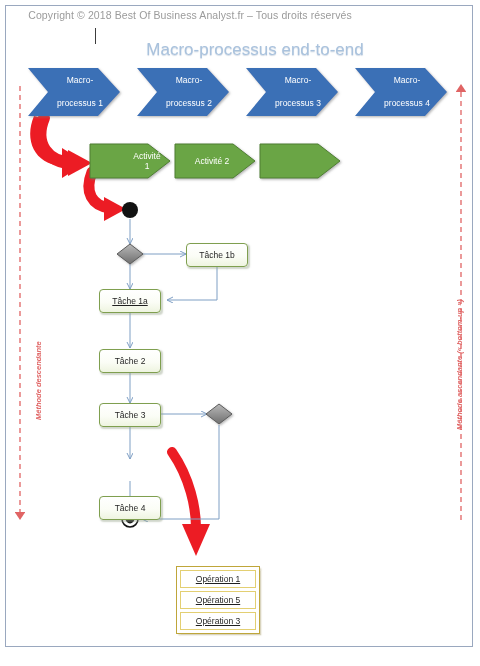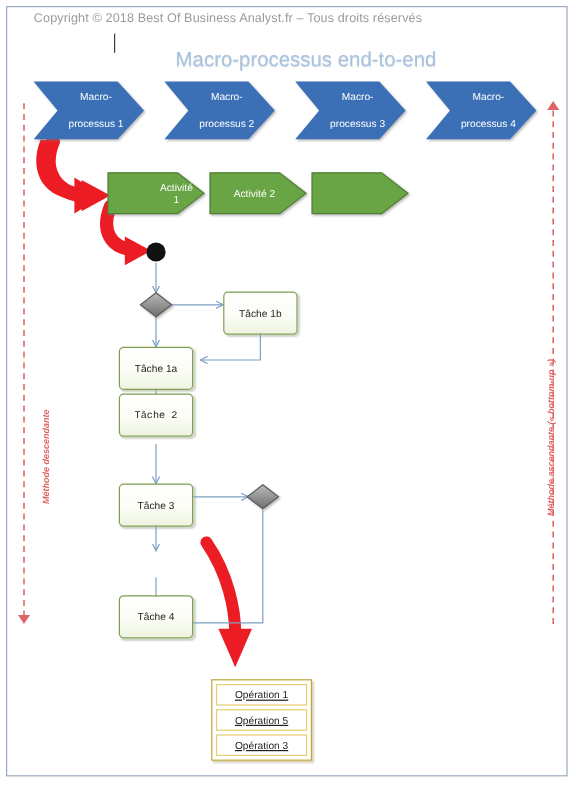--- a/index.html
+++ b/index.html
@@ -72,21 +72,21 @@
     display:flex;align-items:center;justify-content:center;
     background:#6aa544;
     border:1px solid #4f7f31;
     box-sizing:border-box;
     filter:drop-shadow(1.5px 1.5px 1.5px rgba(120,140,120,.5));
   }
 
   
   .task{
     position:absolute;
-    width:62px;height:36px;
+    width:62px;height:24px;
     border:1px solid #7f9f4f;
     border-radius:4px;
     background:linear-gradient(180deg,#ffffff 0%,#fbfdf6 55%,#eef4e0 100%);
     box-shadow:1.5px 1.5px 1.5px rgba(150,165,140,.45);
     font-size:8.5px;
     color:#1f1f1f;
     display:flex;align-items:center;justify-content:center;
     box-sizing:border-box;
   }
 
@@ -256,22 +256,22 @@
     <span>
       <span>Macro-</span><br>
       <span>processus 4</span>
     </span>
   </div>
 
   <div class="act" style="left:90px;top:144px;width:74px;background:none;border:none;filter:none;padding-left:40px;">Activité 1</div>
   <div class="act" style="left:175px;top:144px;width:74px;background:none;border:none;filter:none;">Activité 2</div>
 
   <div class="task" style="left:186px;top:243px;">Tâche 1b</div>
-  <div class="task" style="left:99px;top:289px;">Tâche 1a</div>
-  <div class="task" style="left:99px;top:328px;font-family:Liberation Mono, monospace;">Tâche 2</div>
+  <div class="task" style="left:99px;top:289px;text-decoration:underline;">Tâche 1a</div>
+  <div class="task" style="left:99px;top:349px;">Tâche 2</div>
   <div class="task" style="left:99px;top:403px;text-align:center;">Tâche 3</div>
   <div class="task" style="left:99px;top:459px;margin-top:37px;">Tâche 4</div>
 
   <div id="ops">
     <div class="op">Opération 1</div>
     <div class="op">Opération 5</div>
     <div class="op">Opération 3</div>
   </div>
 
   <div class="vlabel" id="vlab-left">Méthode descendante</div>

